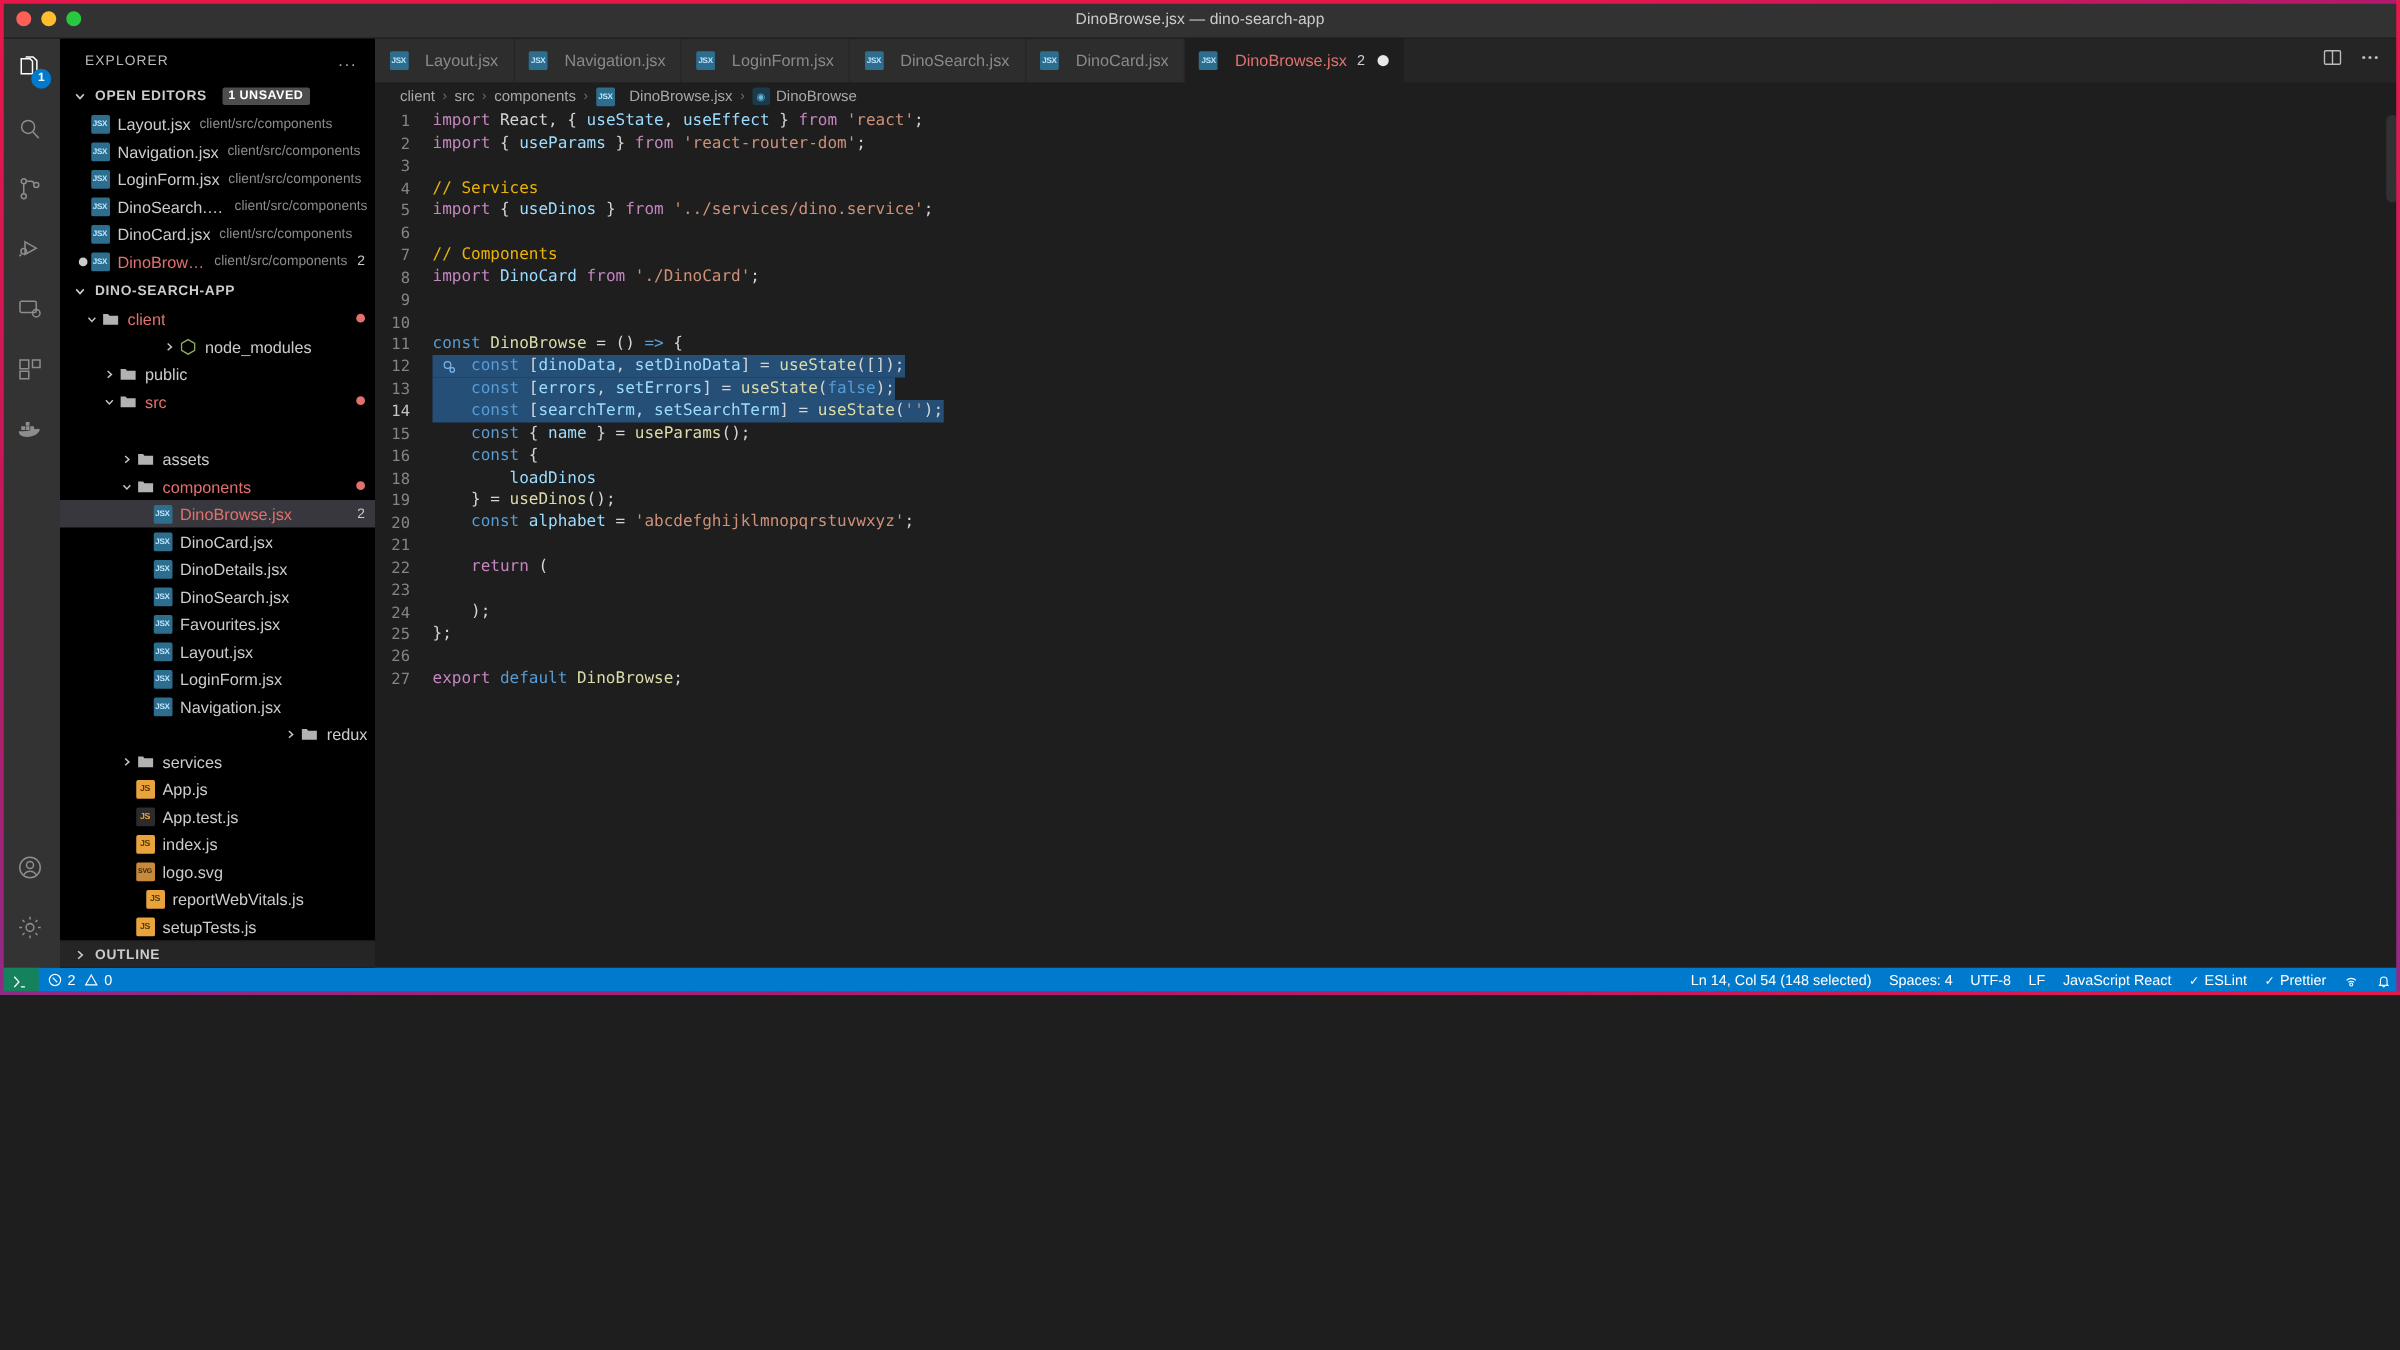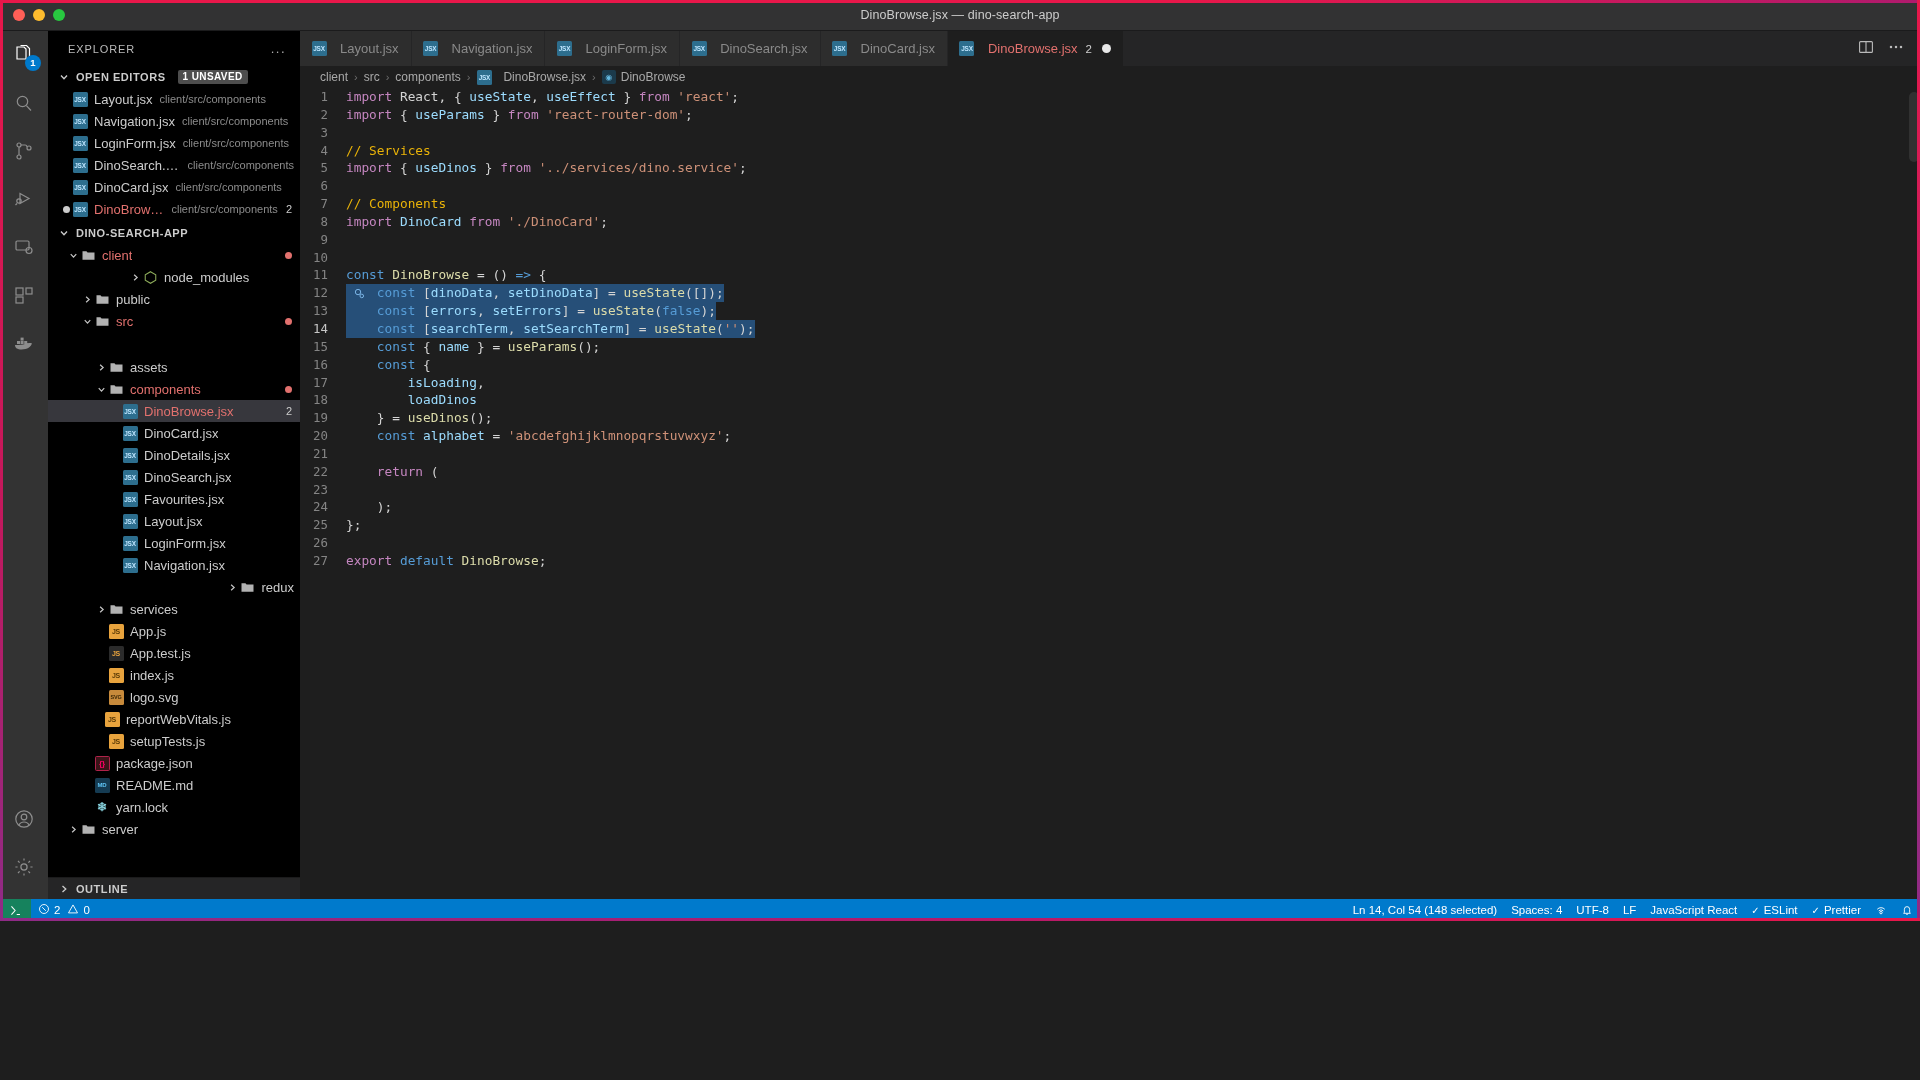--- a/index.html
+++ b/index.html
@@ -3,21 +3,21 @@
 <meta charset="utf-8">
 <style>
   * { margin:0; padding:0; box-sizing:border-box; }
   html,body { width:1920px; height:1080px; overflow:hidden; }
   body {
     background:#1e1e1e;
     font-family:"Liberation Sans", sans-serif;
     color:#cccccc;
     -webkit-font-smoothing:antialiased;
   }
-  #app { position:relative; width:1920px; height:921px; display:flex; flex-direction:column; background:#252526; }
+  #app { position:relative; width:1920px; height:796px; display:flex; flex-direction:column; background:#252526; }
 
   
   .titlebar {
     height:31px; min-height:31px; background:#323233; display:flex; align-items:center;
     position:relative; border-bottom:1px solid #1b1b1c;
   }
   .traffic { display:flex; gap:8px; padding-left:13px; align-items:center; }
   .tl { width:12px; height:12px; border-radius:50%; }
   .tl.red{background:#ff5f57;} .tl.yellow{background:#febc2e;} .tl.green{background:#28c840;}
   .title-text {
@@ -560,21 +560,21 @@
               </span>
               <span class="lbl">index.js</span>
             </div>
             <div class="row" style="padding-left: 46px;">
               <span class="twisty"></span>
               <span class="ficon">
                 <span class="g svg">SVG</span>
               </span>
               <span class="lbl">logo.svg</span>
             </div>
-            <div class="row" style="padding-left: 42px;">
+            <div class="row" style="padding-left: 54px;">
               <span class="twisty"></span>
               <span class="ficon">
                 <span class="g js">JS</span>
               </span>
               <span class="lbl">reportWebVitals.js</span>
             </div>
             <div class="row" style="padding-left: 46px;">
               <span class="twisty"></span>
               <span class="ficon">
                 <span class="g js">JS</span>
@@ -731,21 +731,20 @@
               <svg width="13" height="13" viewBox="0 0 16 16" fill="none" stroke="#7cb7e8" stroke-width="1.2">
                 <circle cx="6.2" cy="6.2" r="3.3"></circle>
                 <circle cx="10.8" cy="11" r="2.2"></circle>
               </svg>
             </div>
             <div class="cline"><div class="gutter">12</div><div class="ctext"><div class="selrow" style="width: 377.79px;"></div><span class="t-plain">    </span><span class="t-kw2">const </span><span class="t-plain">[</span><span class="t-var">dinoData</span><span class="t-plain">, </span><span class="t-var">setDinoData</span><span class="t-plain">] </span><span class="t-op">= </span><span class="t-fn">useState</span><span class="t-plain">([]);</span></div></div>
             <div class="cline"><div class="gutter">13</div><div class="ctext"><div class="selrow" style="width: 370.08px;"></div><span class="t-plain">    </span><span class="t-kw2">const </span><span class="t-plain">[</span><span class="t-var">errors</span><span class="t-plain">, </span><span class="t-var">setErrors</span><span class="t-plain">] </span><span class="t-op">= </span><span class="t-fn">useState</span><span class="t-plain">(</span><span class="t-kw2">false</span><span class="t-plain">);</span></div></div>
             <div class="cline cur"><div class="gutter">14</div><div class="ctext"><div class="selrow" style="width: 408.63px;"></div><span class="t-plain">    </span><span class="t-kw2">const </span><span class="t-plain">[</span><span class="t-var">searchTerm</span><span class="t-plain">, </span><span class="t-var">setSearchTerm</span><span class="t-plain">] </span><span class="t-op">= </span><span class="t-fn">useState</span><span class="t-plain">(</span><span class="t-str">''</span><span class="t-plain">);</span><span class="cursor-caret" style="left: 410.63px;"></span></div></div>
             <div class="cline"><div class="gutter">15</div><div class="ctext"><span class="t-plain">    </span><span class="t-kw2">const </span><span class="t-plain">{ </span><span class="t-var">name</span><span class="t-plain"> } </span><span class="t-op">= </span><span class="t-fn">useParams</span><span class="t-plain">();</span></div></div>
             <div class="cline"><div class="gutter">16</div><div class="ctext"><span class="t-plain">    </span><span class="t-kw2">const </span><span class="t-plain">{</span></div></div>
-            <div class="cline"><div class="gutter">17</div><div class="ctext"><span class="t-plain">        </span><span class="t-var">isLoading</span><span class="t-plain">,</span></div></div>
             <div class="cline"><div class="gutter">18</div><div class="ctext"><span class="t-plain">        </span><span class="t-var">loadDinos</span></div></div>
             <div class="cline"><div class="gutter">19</div><div class="ctext"><span class="t-plain">    } </span><span class="t-op">= </span><span class="t-fn">useDinos</span><span class="t-plain">();</span></div></div>
             <div class="cline"><div class="gutter">20</div><div class="ctext"><span class="t-plain">    </span><span class="t-kw2">const </span><span class="t-var">alphabet</span><span class="t-plain"> </span><span class="t-op">= </span><span class="t-str">'abcdefghijklmnopqrstuvwxyz'</span><span class="t-plain">;</span></div></div>
             <div class="cline"><div class="gutter">21</div><div class="ctext"></div></div>
             <div class="cline"><div class="gutter">22</div><div class="ctext"><span class="t-plain">    </span><span class="t-kw">return</span><span class="t-plain"> (</span></div></div>
             <div class="cline"><div class="gutter">23</div><div class="ctext"></div></div>
             <div class="cline"><div class="gutter">24</div><div class="ctext"><span class="t-plain">    );</span></div></div>
             <div class="cline"><div class="gutter">25</div><div class="ctext"><span class="t-plain">};</span></div></div>
             <div class="cline"><div class="gutter">26</div><div class="ctext"></div></div>
             <div class="cline"><div class="gutter">27</div><div class="ctext"><span class="t-kw">export </span><span class="t-kw2">default </span><span class="t-fn">DinoBrowse</span><span class="t-plain">;</span></div></div>

